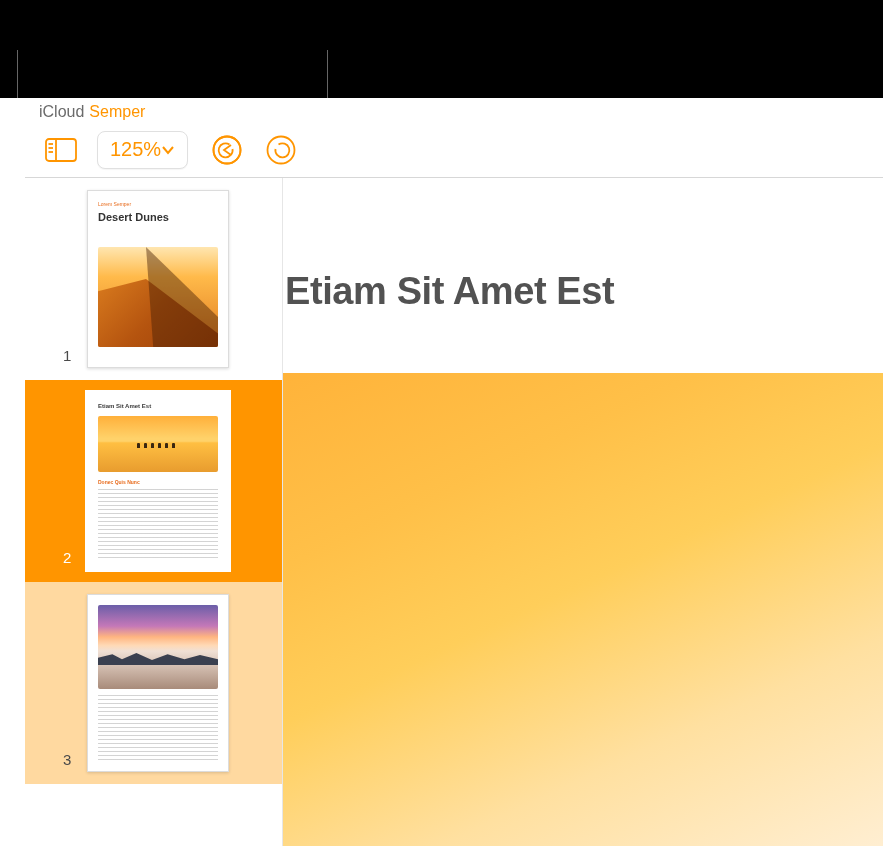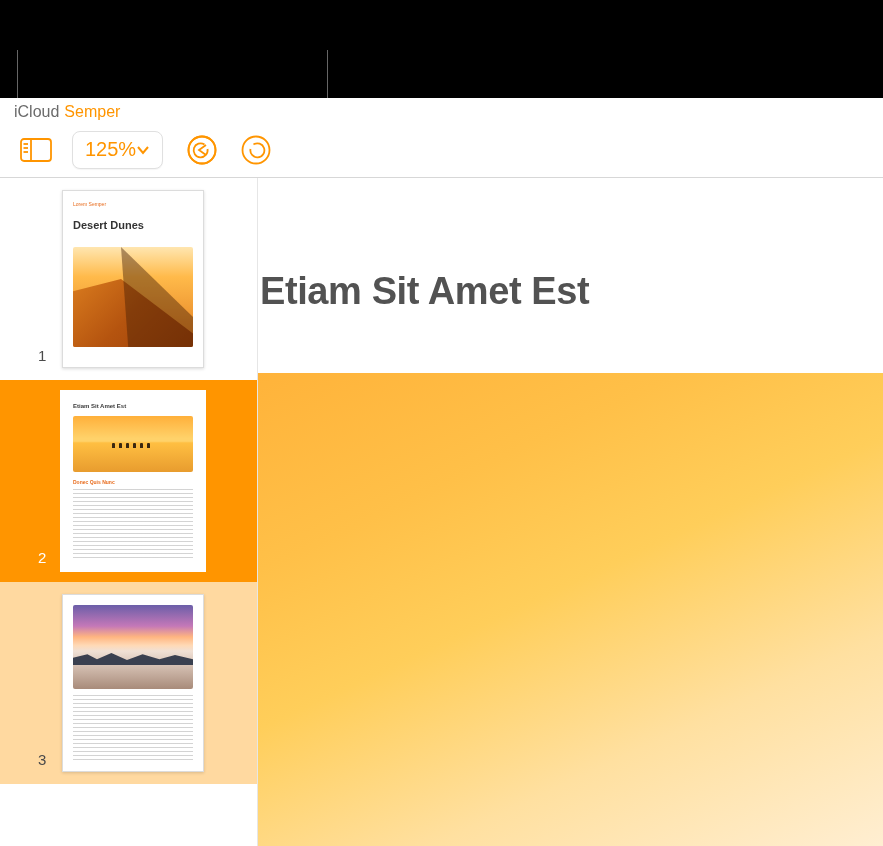--- a/index.html
+++ b/index.html
@@ -42,20 +42,21 @@
     }
     .app-window {
       position: absolute;
       left: 0;
       top: 98px;
       width: 883px;
       height: 748px;
       background: #fff;
       display: flex;
       flex-direction: column;
+      padding-left: 25px;
     }
     .title-bar {
       height: 24px;
       display: flex;
       align-items: center;
       padding: 4px 14px 0;
       gap: 5px;
       background: #fff;
     }
     .title-icloud {
@@ -144,21 +145,21 @@
       box-shadow: 0 1px 3px rgba(0,0,0,0.15);
       margin-left: 14px;
       overflow: hidden;
       position: relative;
       font-size: 6px;
     }
     .thumb-item.selected .thumb-page { border-color: #fff; box-shadow: 0 0 0 2px #fff; }
 
     
     .t1-sub { position: absolute; left: 10px; top: 10px; font-size: 5px; color: #e86d1f; }
-    .t1-title { position: absolute; left: 10px; top: 28px; font-size: 11px; font-weight: 700; color: #333; }
+    .t1-title { position: absolute; left: 10px; top: 20px; font-size: 11px; font-weight: 700; color: #333; }
     .t1-img {
       position: absolute;
       left: 10px;
       top: 56px;
       right: 10px;
       height: 100px;
       background: linear-gradient(180deg, #ffe6b0 0%, #ffba4a 30%, #e07a1f 100%);
       border-radius: 2px;
       overflow: hidden;
     }

